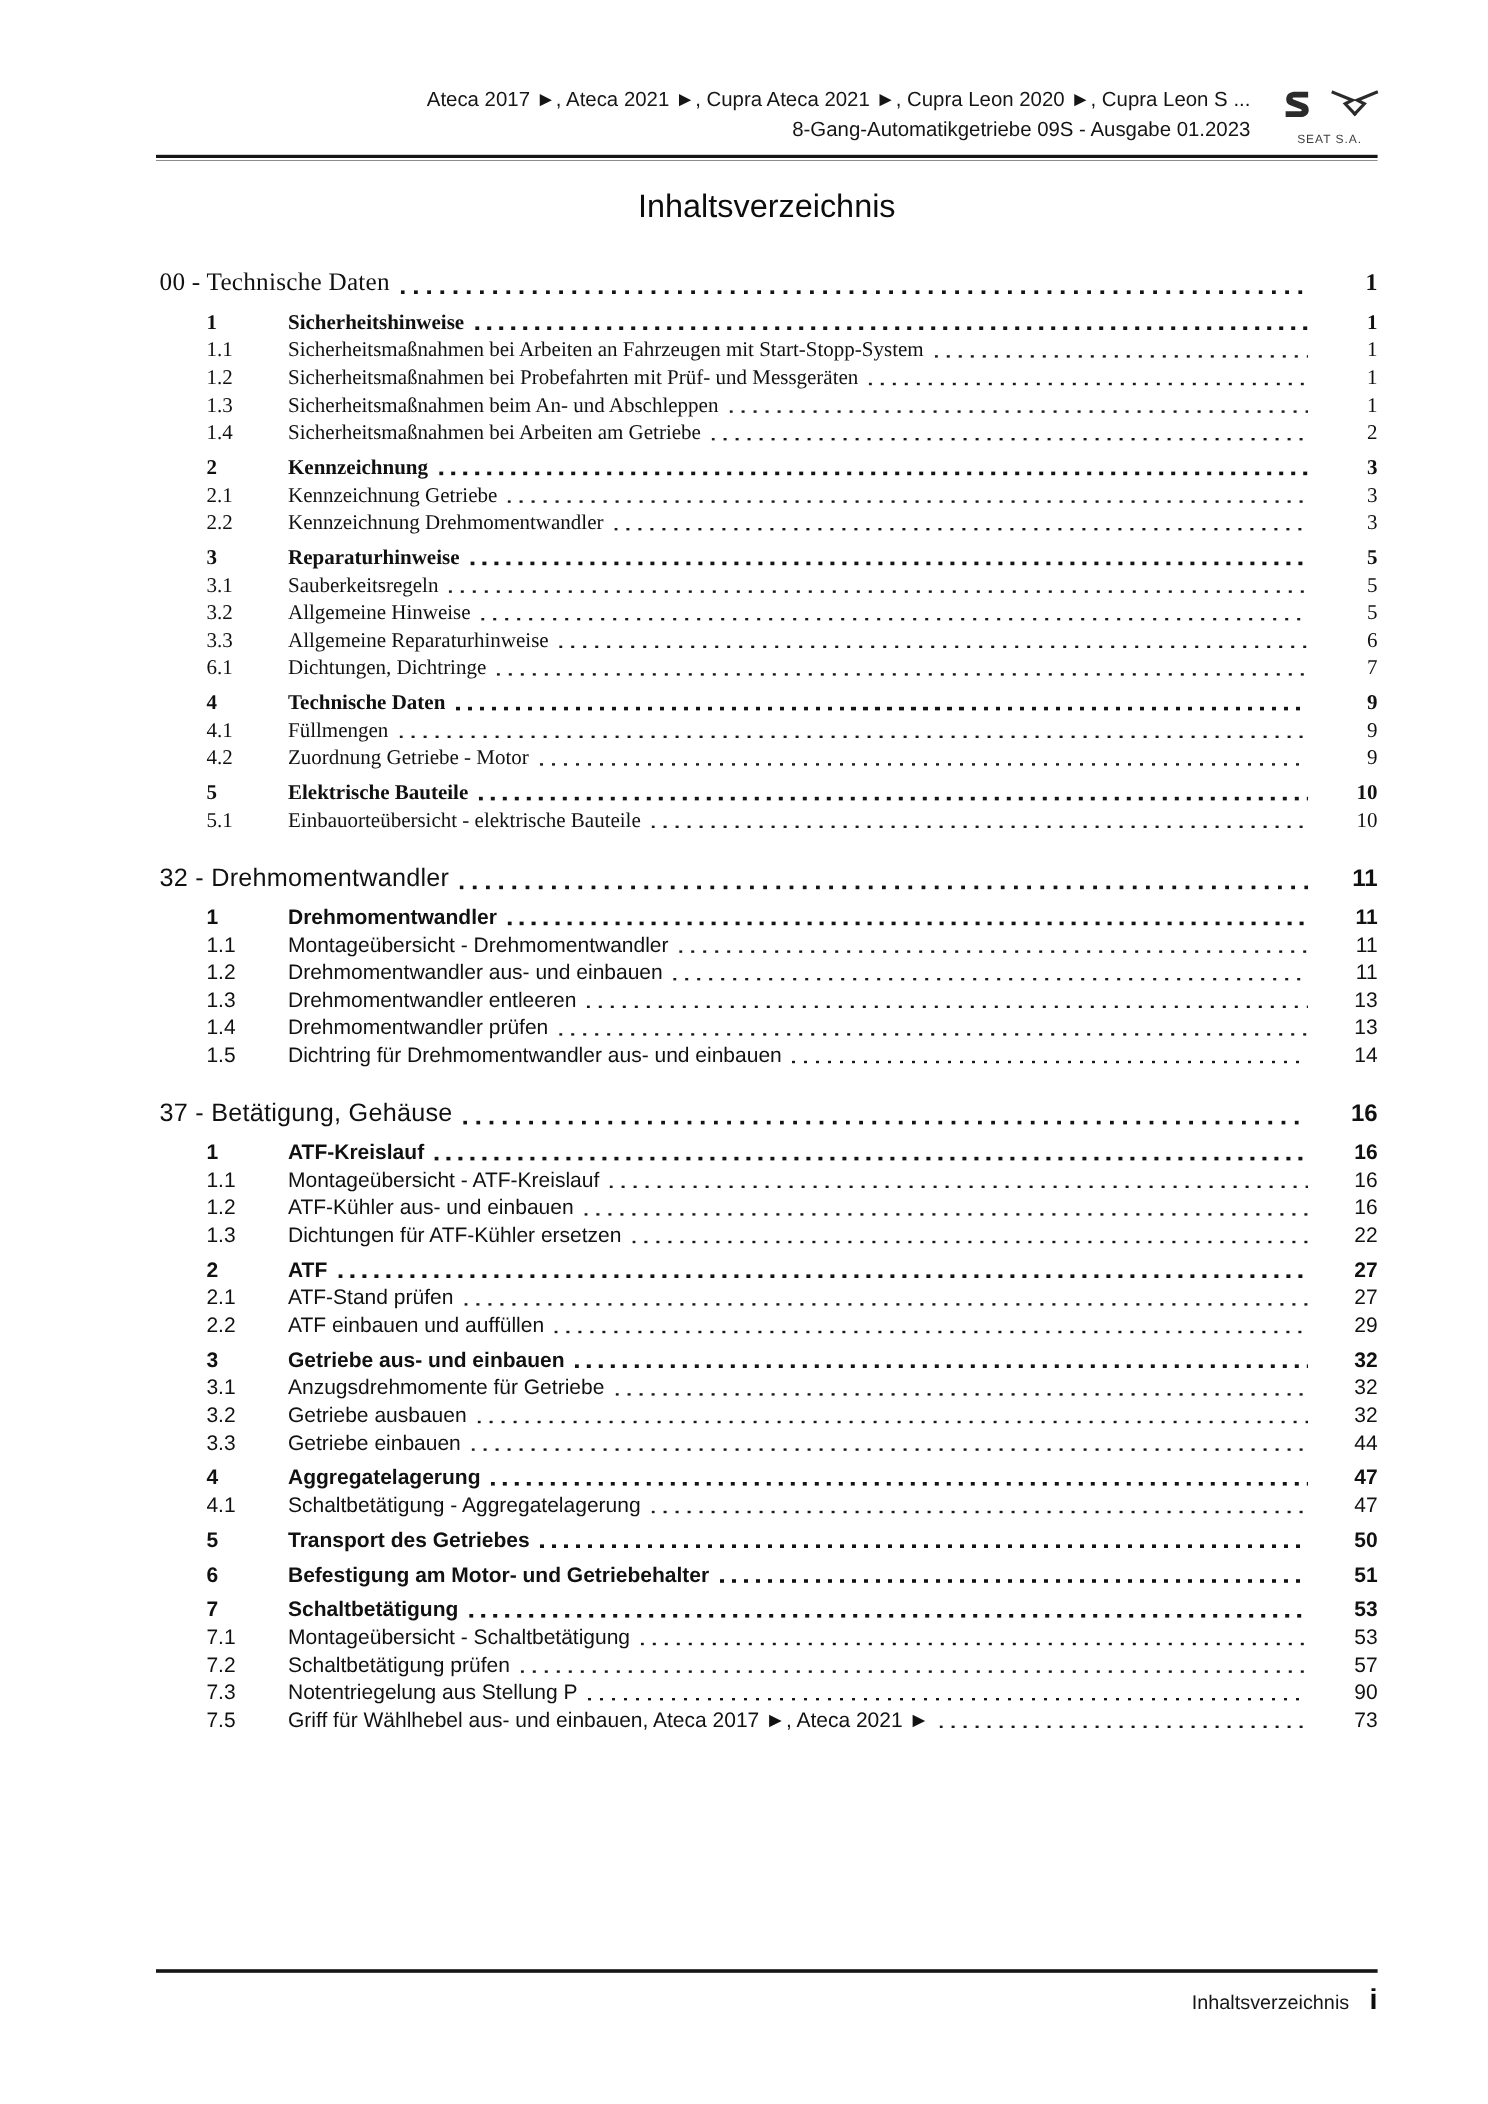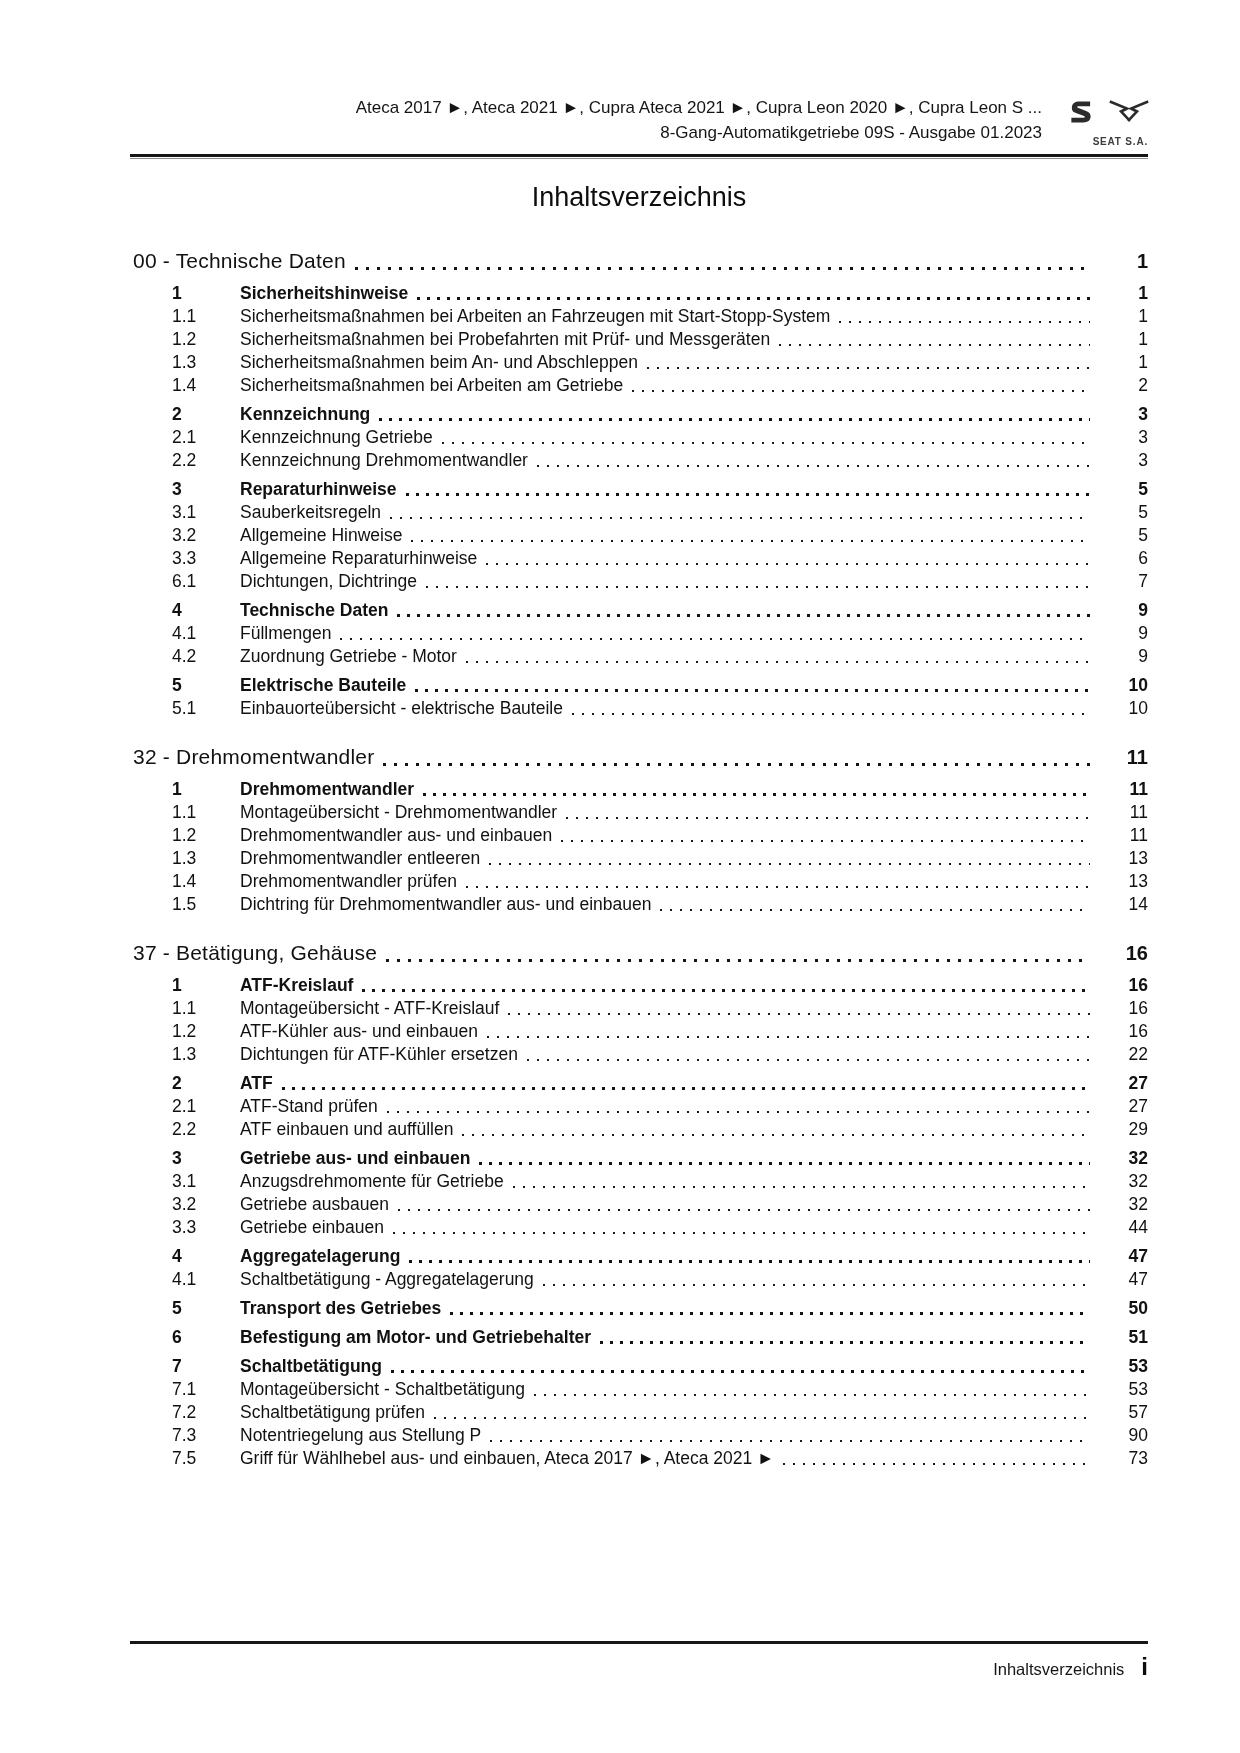--- a/index.html
+++ b/index.html
@@ -4,36 +4,36 @@
 <style>
   html,body{margin:0;padding:0;background:#e8e8e8;}
   .page{
     width:1240px;height:1753px;position:relative;overflow:hidden;
     background:#fff;color:#111;margin:0 auto;
     font-family:"Liberation Sans","DejaVu Sans",sans-serif;
   }
   .content{margin-left:130px;width:1018px;}
 
   
-  .header{display:flex;align-items:flex-start;padding-top:95px;}
+  .header{display:flex;align-items:flex-start;padding-top:70px;}
   .header-text{flex:1;text-align:right;font-size:17px;line-height:25px;color:#151515;}
   .header-logo{flex:none;width:80px;margin-left:26px;text-align:center;}
   .logo-marks{display:flex;align-items:center;justify-content:center;gap:8px;height:36px;}
   .logo-divider{width:1px;height:32px;background:#9a9a9a;}
-  .logo-caption{margin-top:5px;font-size:10px;font-weight:bold;letter-spacing:.8px;color:#3c3c3c;white-space:nowrap;text-align:right;}
+  .logo-caption{margin-top:5px;font-size:10px;font-weight:normal;letter-spacing:.8px;color:#3c3c3c;white-space:nowrap;}
   .header-rule{margin-top:7px;height:6px;
     background:linear-gradient(to bottom,#161616 0 3px,transparent 3px 4px,#8c8c8c 4px 5px,transparent 5px);}
 
   
   .title{margin:22px 0 0 0;text-align:center;font-size:27px;font-weight:400;color:#0d0d0d;}
 
   
   .toc{margin-top:34px;}
   .chapter{margin-top:24px;}
-  .chapter:first-child{margin-top:18px;}
+  .chapter:first-child{margin-top:18px;font-family:Liberation Serif, serif;}
   .chapter-row{display:flex;align-items:baseline;font-size:21px;line-height:27px;padding-left:3px;}
   .chapter-title{flex:none;letter-spacing:.2px;}
   .chapter-page{flex:none;min-width:48px;text-align:right;font-size:20px;font-weight:bold;}
   .items{margin-top:5px;}
   .item{display:flex;align-items:baseline;font-size:17.5px;line-height:22px;padding-left:42px;margin-top:1px;}
   .item.section{margin-top:7px;font-weight:bold;}
   .num{flex:none;width:68px;}
   .label{flex:none;max-width:720px;}
   .pagenum{flex:none;min-width:48px;text-align:right;}
 

